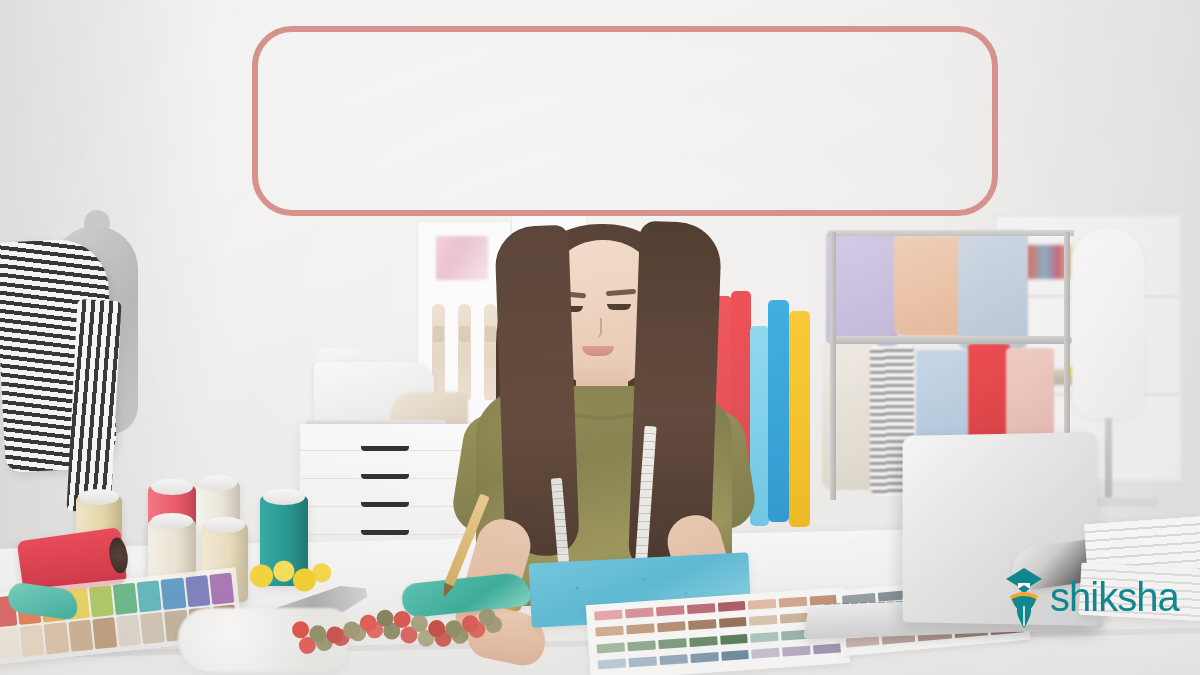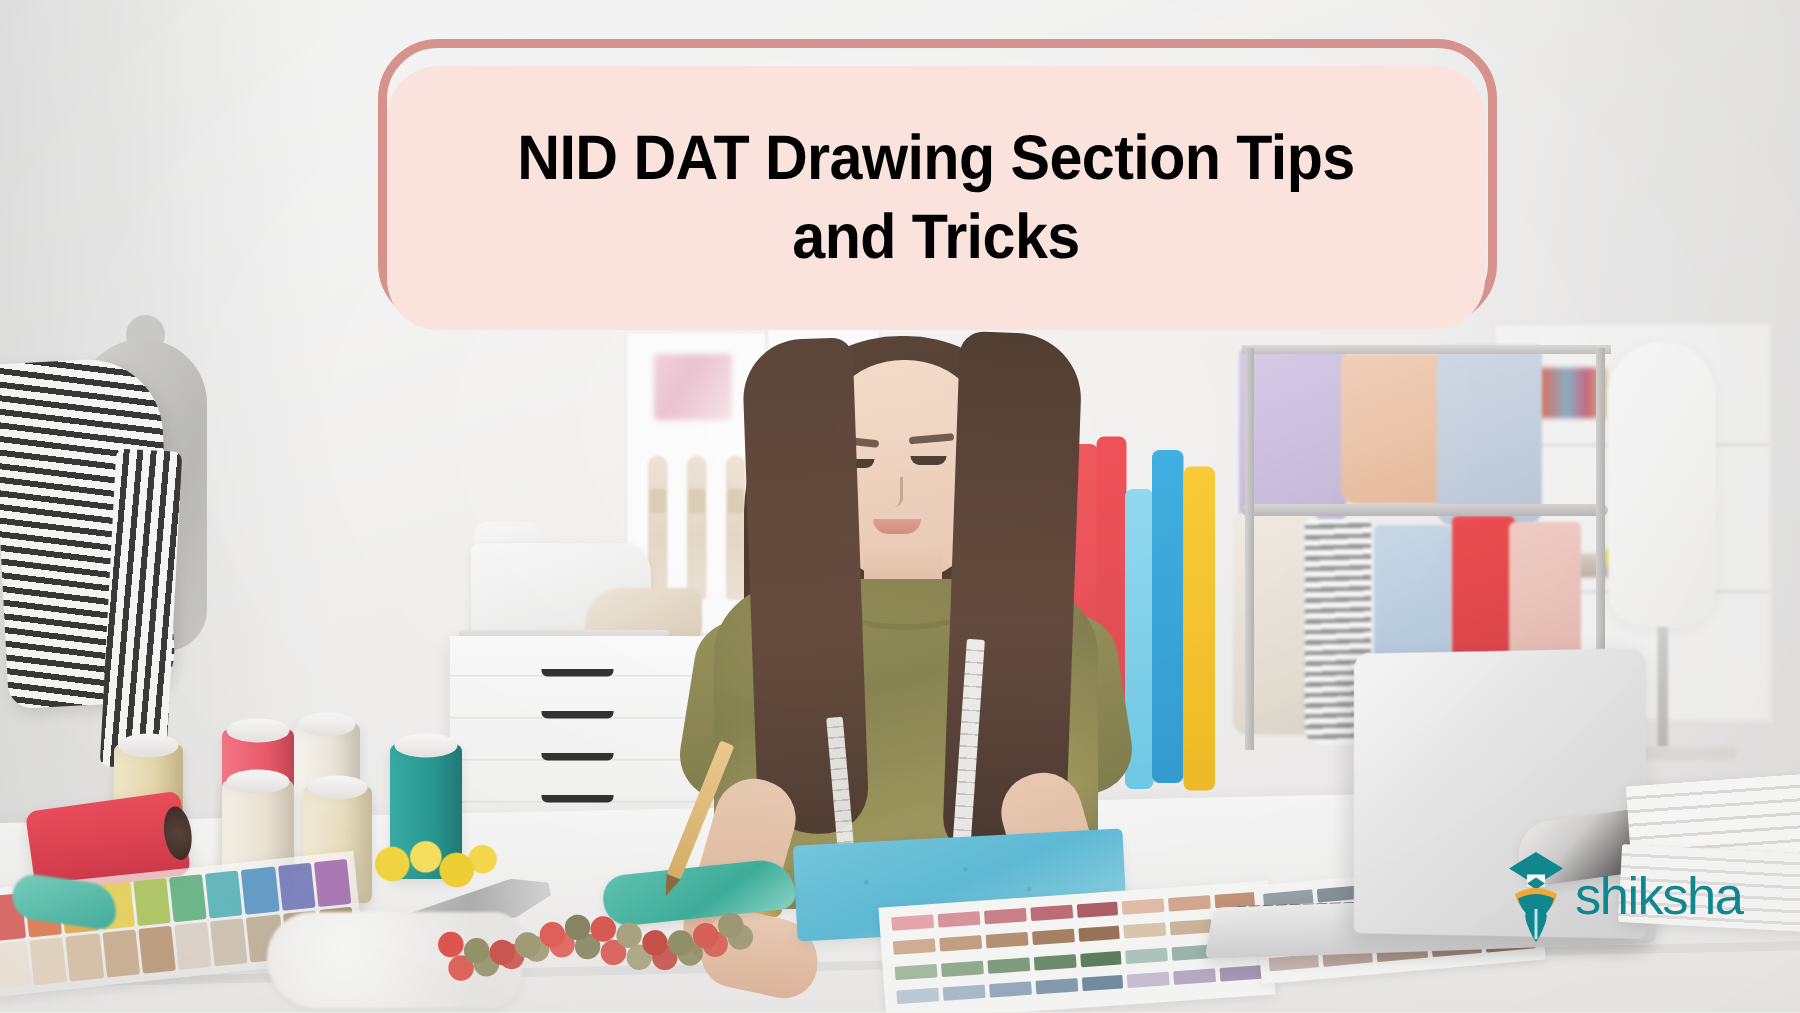--- a/index.html
+++ b/index.html
@@ -511,21 +511,21 @@
 
   
   .logo{
     position:absolute;left:1002px;top:566px;
     display:flex;align-items:center;gap:4px;
     z-index:22;
   }
   .logo-mark{width:44px;height:62px;flex:0 0 auto;}
   .logo-word{
     font-family:"Liberation Sans", sans-serif;
-    font-size:35px;font-weight:500;color:#10868f;letter-spacing:-1px;
+    font-size:40px;font-weight:500;color:#10868f;letter-spacing:-1px;
     line-height:1;
   }
 </style>
 </head>
 <body>
 
 <div class="stage">
 
   <div class="photo">
 
@@ -775,26 +775,20 @@
     <div class="laptop-base"></div>
     <div class="laptop-lid"></div>
     <div class="shoe"></div>
     <div class="papers"></div>
     <div class="papers2"></div>
 
     <div class="grade"></div>
   </div>
 
   <div class="title-outline"></div>
-  <div class="title-card">
-    <div class="title-text">
-      <span>NID DAT Drawing Section Tips</span><br>
-      <span>and Tricks</span>
-    </div>
-  </div>
 
   <div class="logo">
     <svg class="logo-mark" viewBox="0 0 44 62">
       <path d="M22 2 L40 13 L22 24 L4 13 Z" fill="#10868f"></path>
       <path d="M16 17 h12 v8 h-12 z" fill="#ffffff"></path>
       <path d="M22 19 L28 23 L22 27 L16 23 Z" fill="#10868f"></path>
       <path d="M8 30 q14 -8 28 0 q-3 12 -14 15 q-11 -3 -14 -15 z" fill="#f0a830"></path>
       <path d="M10 33 q12 -6 24 0 q-3 11 -12 14 q-9 -3 -12 -14 z" fill="#10868f"></path>
       <path d="M22 34 q10 6 6 16 q-3 8 -6 12 q-3 -4 -6 -12 q-4 -10 6 -16 z" fill="#10868f"></path>
       <path d="M22 40 v20" stroke="#bfe4e6" stroke-width="2" fill="none"></path>

